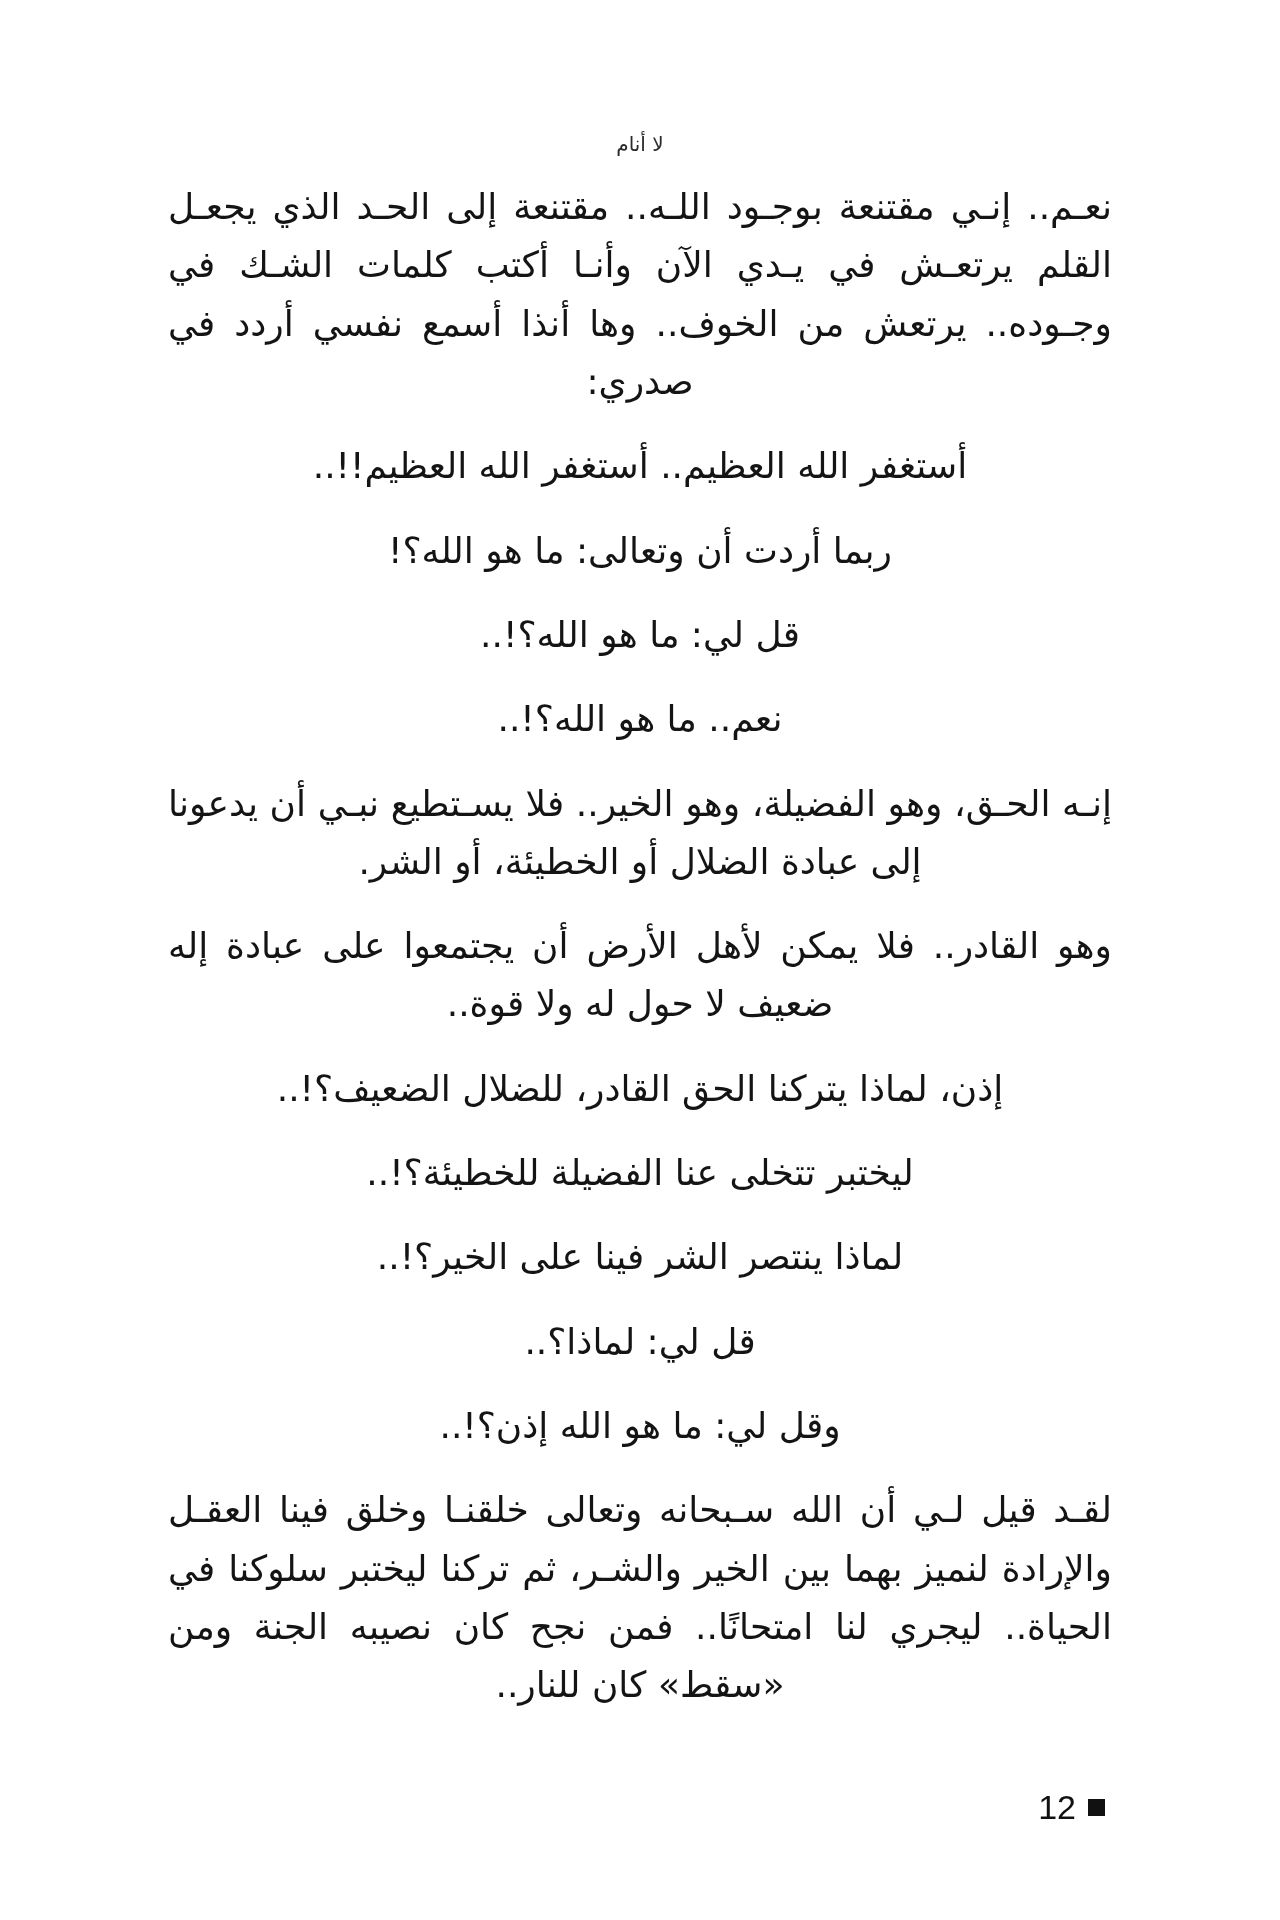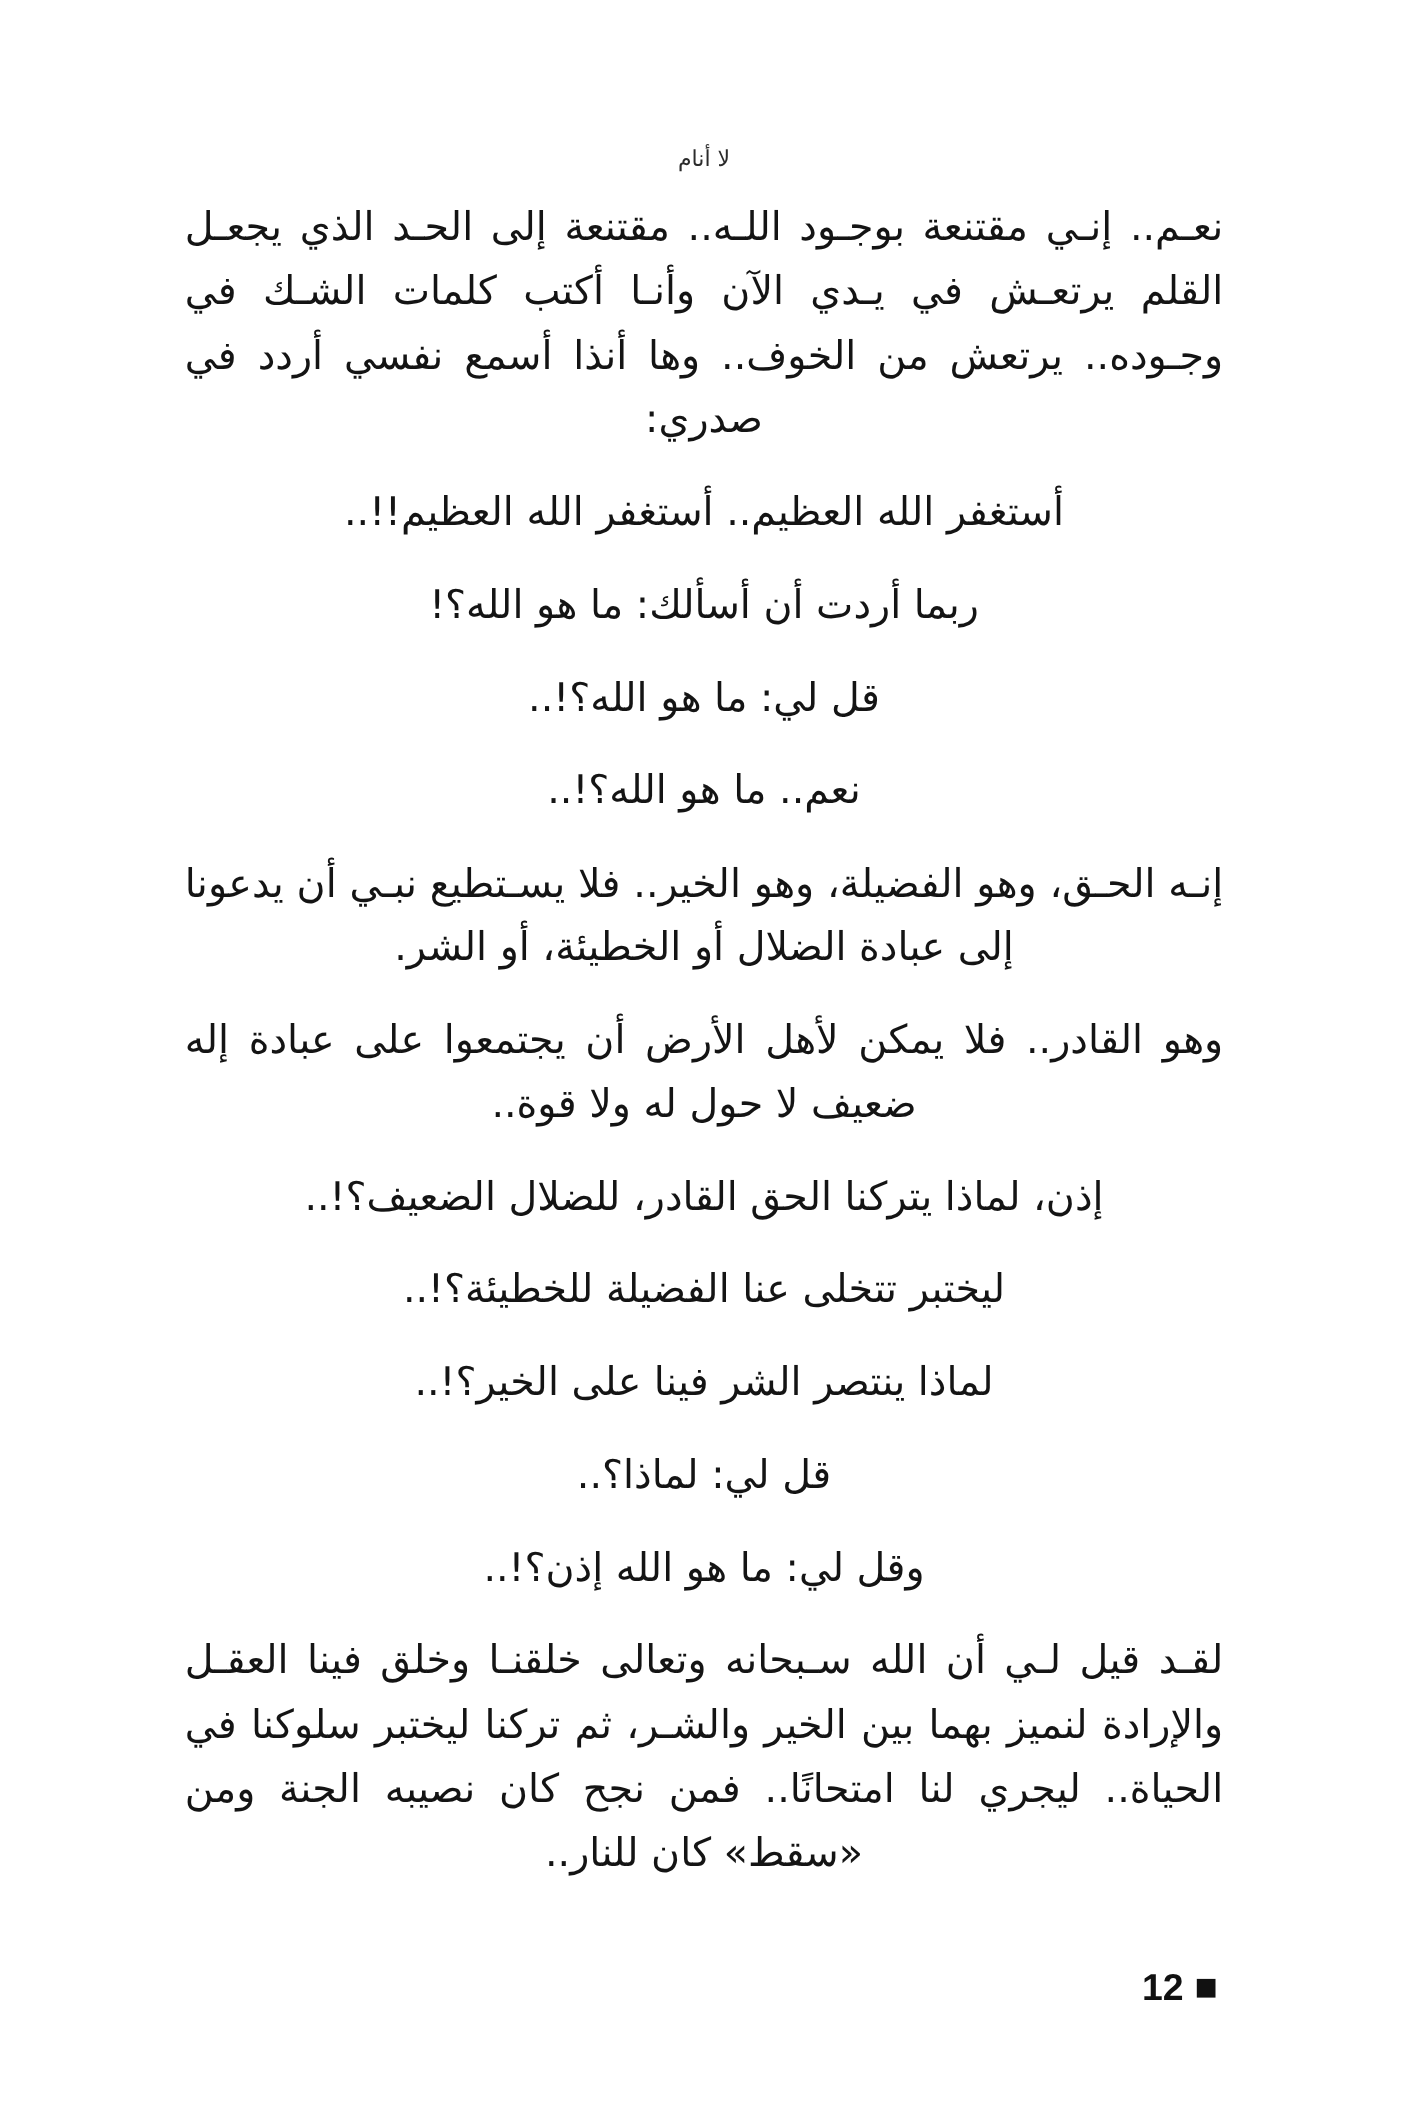--- a/index.html
+++ b/index.html
@@ -95,21 +95,21 @@
   }
   .footer-inner {
     margin-left: auto;
     display: flex;
     flex-direction: row;
     align-items: center;
     gap: 12px;
   }
   .page-number {
     font-size: 34px;
-    font-weight: 700;
+    font-weight: 400;
     color: #111111;
     font-family: "Liberation Sans", sans-serif;
     line-height: 1;
   }
   .footer-square {
     width: 17px;
     height: 17px;
     background: #111111;
     display: inline-block;
   }
@@ -120,21 +120,21 @@
 <div class="page">
 
   <div class="page-header">
     <div class="header-rule"></div>
     <div class="header-title">لا أنام</div>
   </div>
 
   <div class="content">
     <p class="para indent-first">نعـم.. إنـي مقتنعة بوجـود اللـه.. مقتنعة إلى الحـد الذي يجعـل القلم يرتعـش في يـدي الآن وأنـا أكتب كلمات الشـك في وجـوده.. يرتعش من الخوف.. وها أنذا أسمع نفسي أردد في صدري:</p>
     <p class="para centered">أستغفر الله العظيم.. أستغفر الله العظيم!!..</p>
-    <p class="para centered">ربما أردت أن أسألك: ما هو الله؟!</p>
+    <p class="para centered">ربما أردت أن وتعالى: ما هو الله؟!</p>
     <p class="para centered">قل لي: ما هو الله؟!..</p>
     <p class="para centered">نعم.. ما هو الله؟!..</p>
     <p class="para indent-first">إنـه الحـق، وهو الفضيلة، وهو الخير.. فلا يسـتطيع نبـي أن يدعونا إلى عبادة الضلال أو الخطيئة، أو الشر.</p>
     <p class="para indent-first">وهو القادر.. فلا يمكن لأهل الأرض أن يجتمعوا على عبادة إله ضعيف لا حول له ولا قوة..</p>
     <p class="para centered">إذن، لماذا يتركنا الحق القادر، للضلال الضعيف؟!..</p>
     <p class="para centered">ليختبر تتخلى عنا الفضيلة للخطيئة؟!..</p>
     <p class="para centered">لماذا ينتصر الشر فينا على الخير؟!..</p>
     <p class="para centered">قل لي: لماذا؟..</p>
     <p class="para centered">وقل لي: ما هو الله إذن؟!..</p>
     <p class="para indent-first">لقـد قيل لـي أن الله سـبحانه وتعالى خلقنـا وخلق فينا العقـل والإرادة لنميز بهما بين الخير والشـر، ثم تركنا ليختبر سلوكنا في الحياة.. ليجري لنا امتحانًا.. فمن نجح كان نصيبه الجنة ومن «سقط» كان للنار..</p>

